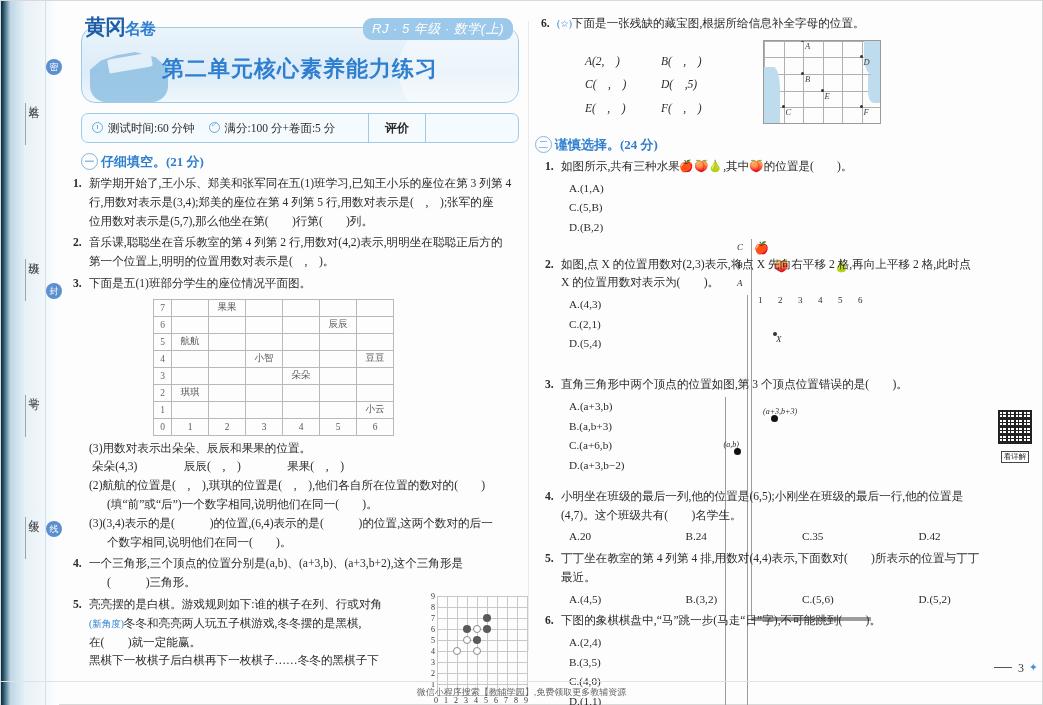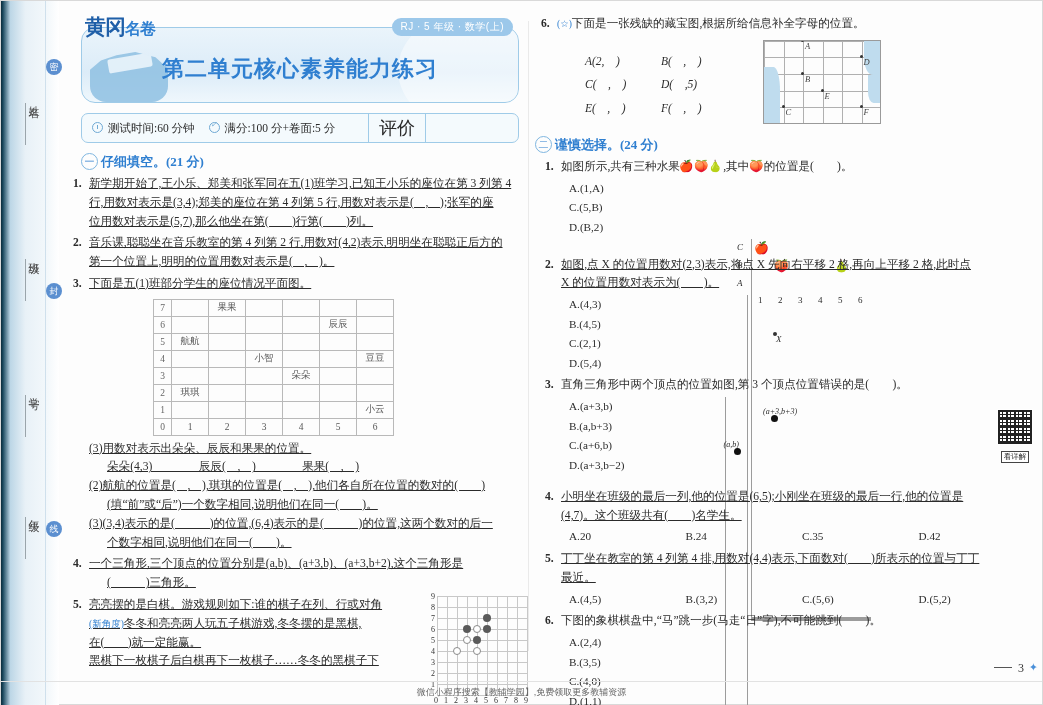--- a/index.html
+++ b/index.html
@@ -49,22 +49,23 @@
   #masthead { position:relative; height:92px; }
   #brand {
     position:absolute; left:22px; top:-2px; z-index:4;
     font-family:"DejaVu Sans","Liberation Sans",sans-serif;
     font-size:21px; font-weight:bold; color:#1f5fa8; letter-spacing:-1px;
   }
   #brand .tick { color:#2f7fd0; font-size:16px; }
   #brand-tag {
     position:absolute; right:10px; top:3px; z-index:4;
     background:#9cc8ea; color:#ffffff; border-radius:9px;
-    font-size:10px; padding:2px 9px; letter-spacing:.5px;
+    font-size:13px; padding:2px 9px; letter-spacing:.5px;
     font-family:"Liberation Sans",sans-serif;
+    font-style:italic;
   }
   #title-card {
     position:absolute; left:18px; top:12px; right:4px; height:76px;
     border:1px solid #9fcbe8; border-radius:14px;
     background:linear-gradient(180deg,#eaf4fb 0%, #dcecf8 60%, #eff7fc 100%);
     overflow:hidden;
   }
   #title-card .swoosh {
     position:absolute; right:-30px; top:-18px; width:150px; height:120px;
     border-radius:50%; background:rgba(255,255,255,.45);
@@ -105,21 +106,21 @@
   }
   
   .sec-head { margin:10px 0 4px 18px; font-size:13px; font-weight:bold; color:#2f7fd0; }
   .sec-head .num {
     display:inline-block; width:17px; height:17px; line-height:15px; text-align:center;
     border:1px solid #7fb6e0; border-radius:50%; font-size:10px; margin-right:3px;
     vertical-align:1px; color:#2f7fd0; font-weight:normal;
   }
   .q { position:relative; margin:3px 0 0 26px; font-size:11.6px; line-height:1.62; text-align:justify; }
   .q .qn { position:absolute; left:-16px; top:0; font-weight:bold; }
-  .q .ind { display:block;text-decoration:underline; }
+  .q .ind { display:block; }
   .tagword { color:#2f7fd0; font-size:9.5px; }
   
   #seat-wrap { margin:5px 0 0 90px; }
   table.seat { border-collapse:collapse; font-size:10px; }
   table.seat td {
     border:1px solid #b9b9b9; width:37px; height:17px; text-align:center;
     color:#555; font-size:9.5px;
   }
   table.seat td.axis { width:18px; color:#666; }
   table.seat tr:last-child td { border-bottom:1px solid #b9b9b9; }
@@ -210,21 +211,21 @@
         <div id="main-title">第二单元核心素养能力练习</div>
       </div>
     </div>
 
     <div id="infobar">
       <div class="cell grow">
         <span><i class="mini-ico clock"></i><span>测试时间:60 分钟</span></span>
         <span><i class="mini-ico check"></i><span>满分:100 分+卷面:5 分</span></span>
       </div>
       <div class="sep"></div>
-      <div class="cell" style="font-weight:normal;font-size:18px;width:56px;justify-content:center">评价</div>
+      <div class="cell" style="font-weight:bold;font-size:12px;width:56px;justify-content:center">评价</div>
       <div class="sep"></div>
       <div class="cell" style="width:92px"></div>
     </div>
 
     <div class="sec-head">
       <span class="num">一</span><span>仔细填空。</span><span>(21 分)</span>
     </div>
 
     <div class="q">
       <span class="qn">1.</span>
@@ -318,21 +319,21 @@
           <td>4</td>
           <td>5</td>
           <td>6</td>
         </tr>
       </tbody>
         </table>
     </div>
 
     <div class="q" style="margin-top:4px">
       <span class="ind">(3)用数对表示出朵朵、辰辰和果果的位置。</span>
-      <span class="ind" style="margin-left:18px">朵朵(4,3)　　　　辰辰(　,　)　　　　果果(　,　)</span>
+      <span class="ind" style="margin-left:3px">朵朵(4,3)　　　　辰辰(　,　)　　　　果果(　,　)</span>
       <span class="ind">(2)航航的位置是(　,　),琪琪的位置是(　,　),他们各自所在位置的数对的(　　)</span>
       <span class="ind" style="margin-left:18px">(填“前”或“后”)一个数字相同,说明他们在同一(　　)。</span>
       <span class="ind">(3)(3,4)表示的是(　　　)的位置,(6,4)表示的是(　　　)的位置,这两个数对的后一</span>
       <span class="ind" style="margin-left:18px">个数字相同,说明他们在同一(　　)。</span>
     </div>
 
     <div class="q">
       <span class="qn">4.</span>
       <span class="ind">一个三角形,三个顶点的位置分别是(a,b)、(a+3,b)、(a+3,b+2),这个三角形是</span>
       <span class="ind" style="margin-left:18px">(　　　)三角形。</span>
@@ -491,21 +492,20 @@
     </div>
 
     <div class="q" style="margin-left:26px">
       <span class="qn">2.</span>
       <span class="ind">如图,点 X 的位置用数对(2,3)表示,将点 X 先向右平移 2 格,再向上平移 2 格,此时点</span>
       <span class="ind">X 的位置用数对表示为(　　)。</span>
     </div>
     <div style="position:relative;height:78px">
       <div class="opts col1">
         <div>A.(4,3)</div>
-        <div>B.(4,5)</div>
         <div>C.(2,1)</div>
         <div>D.(5,4)</div>
       </div>
       <div id="xgrid-wrap" style="position:absolute;left:212px;top:0">
           <div style="position: relative; width: 70px; height: 78px;">
             <div class="gl" style="left: 0px; top: 0px; width: 1px; height: 78px; background: rgb(156, 156, 156);"></div>
             <div class="gl" style="left: 14px; top: 0px; width: 1px; height: 78px; background: rgb(156, 156, 156);"></div>
             <div class="gl" style="left: 28px; top: 0px; width: 1px; height: 78px; background: rgb(156, 156, 156);"></div>
             <div class="gl" style="left: 42px; top: 0px; width: 1px; height: 78px; background: rgb(156, 156, 156);"></div>
             <div class="gl" style="left: 56px; top: 0px; width: 1px; height: 78px; background: rgb(156, 156, 156);"></div>

